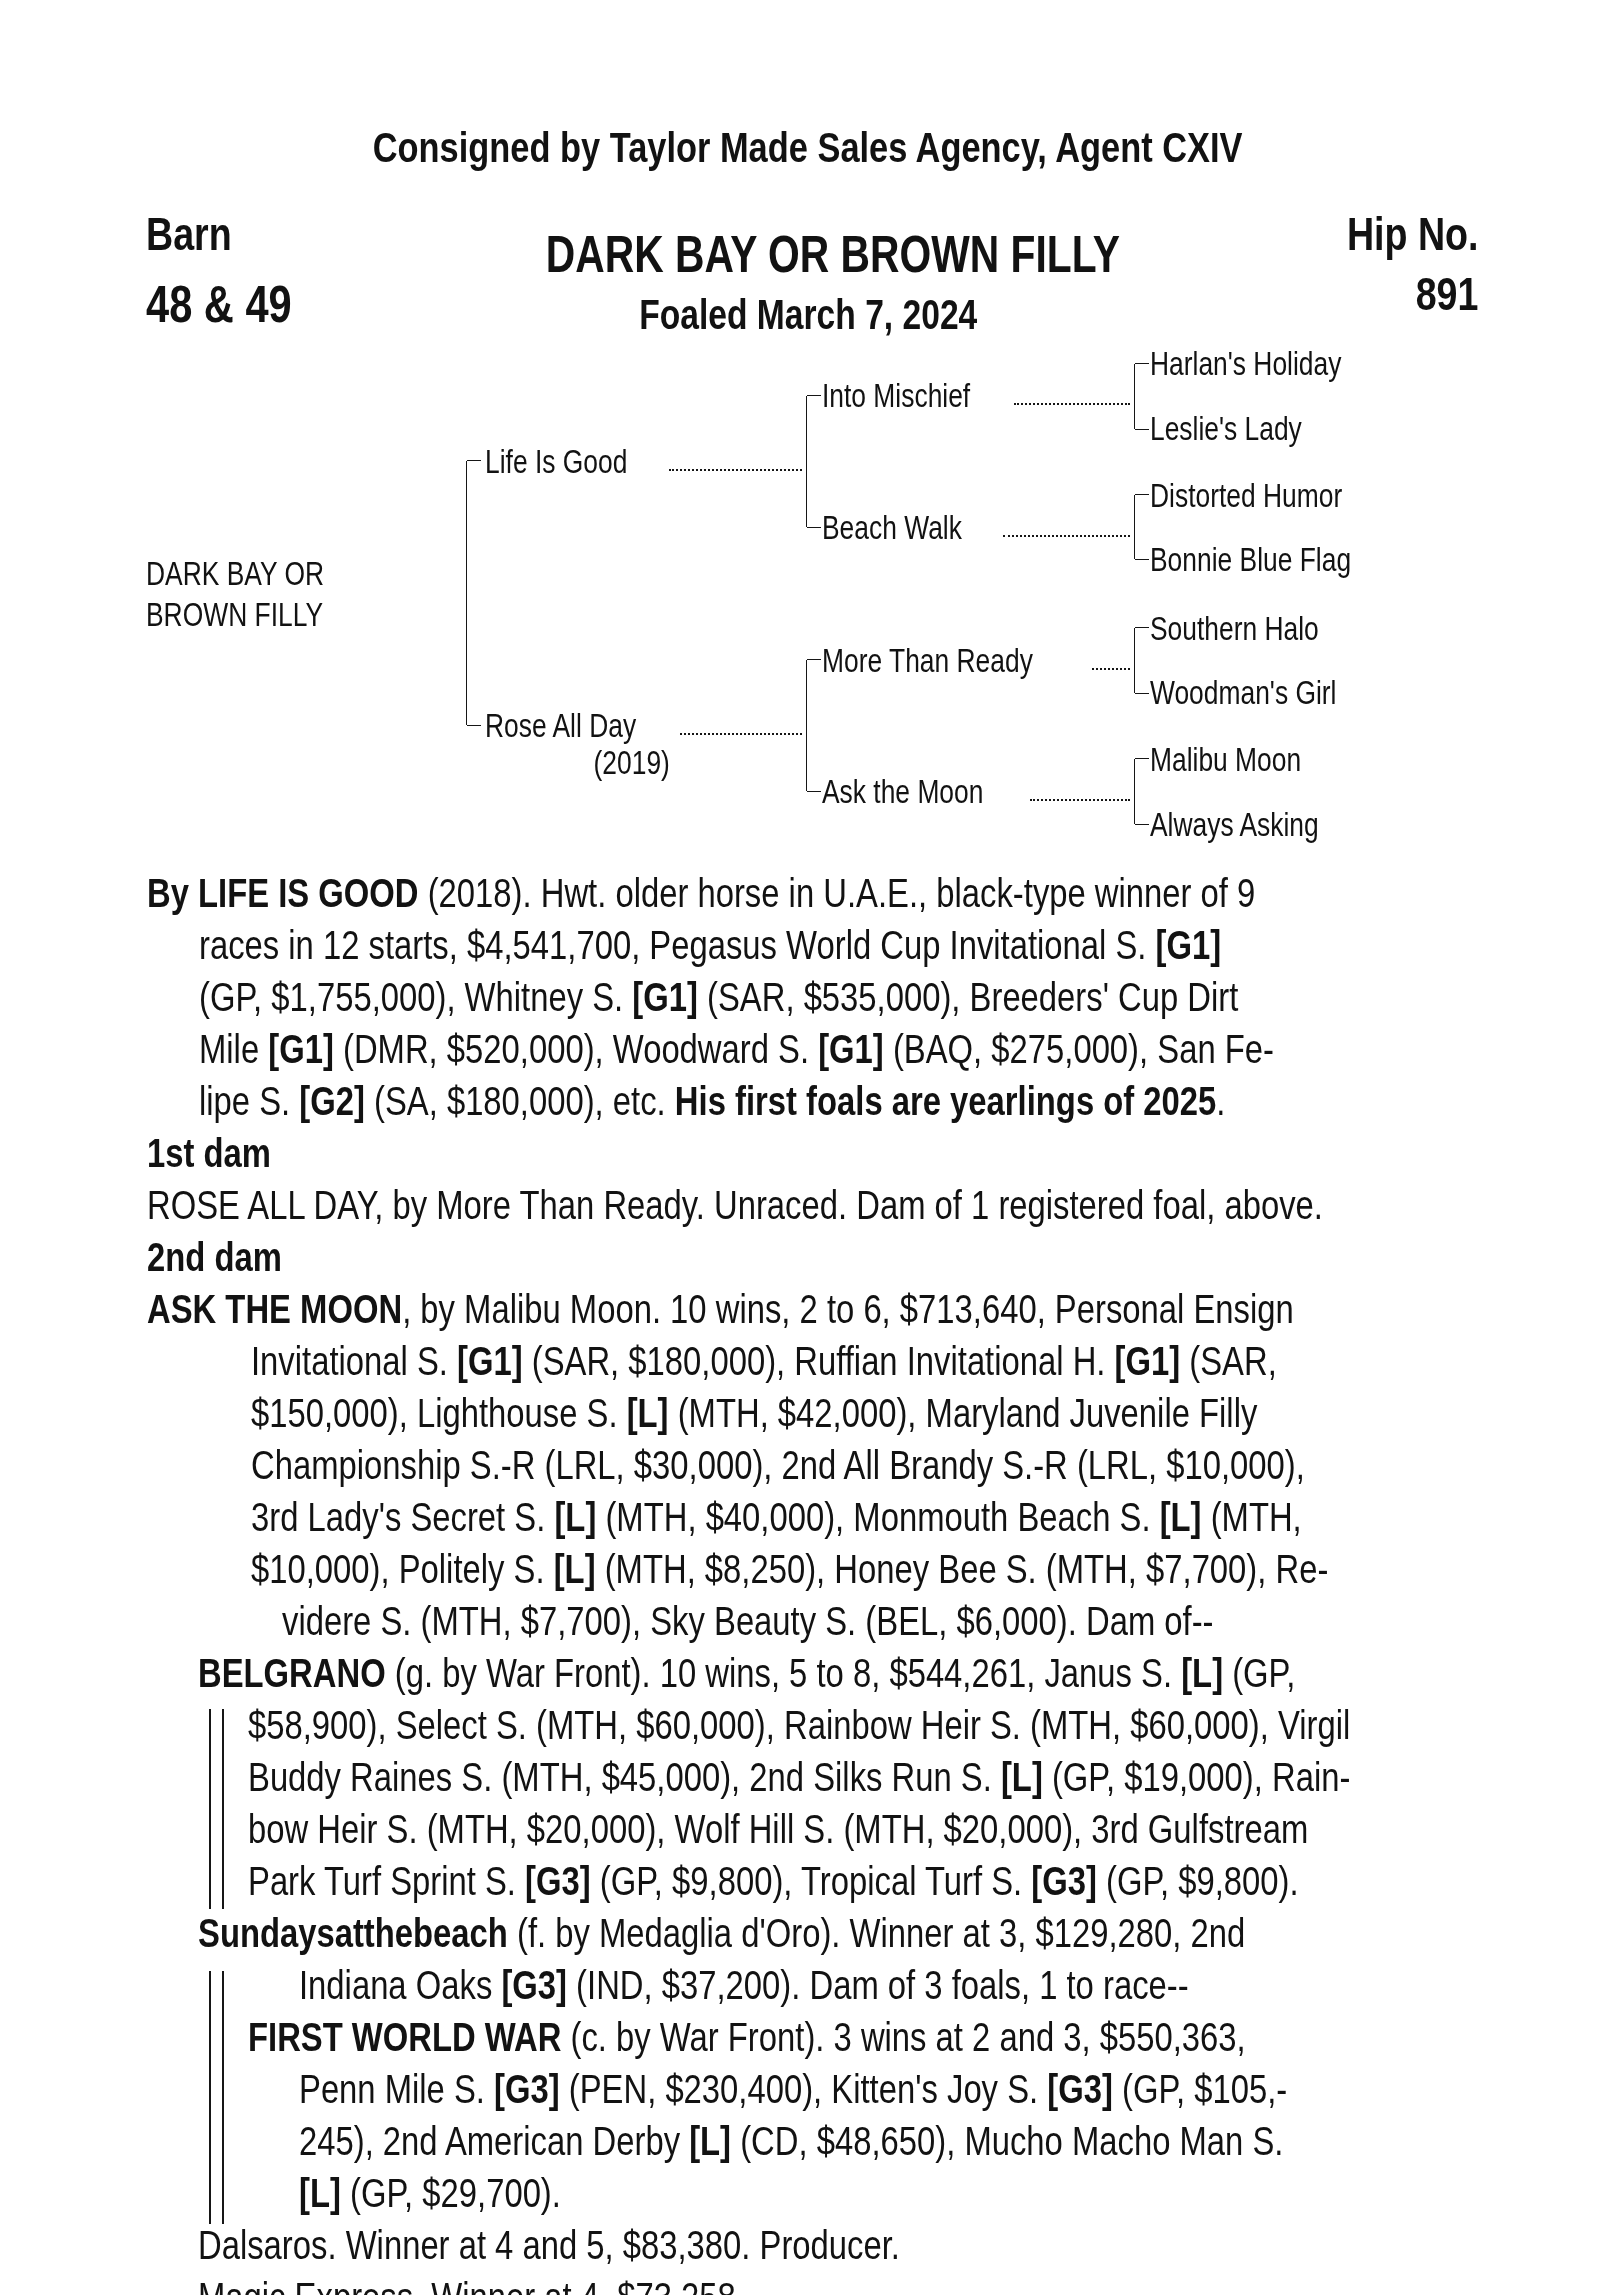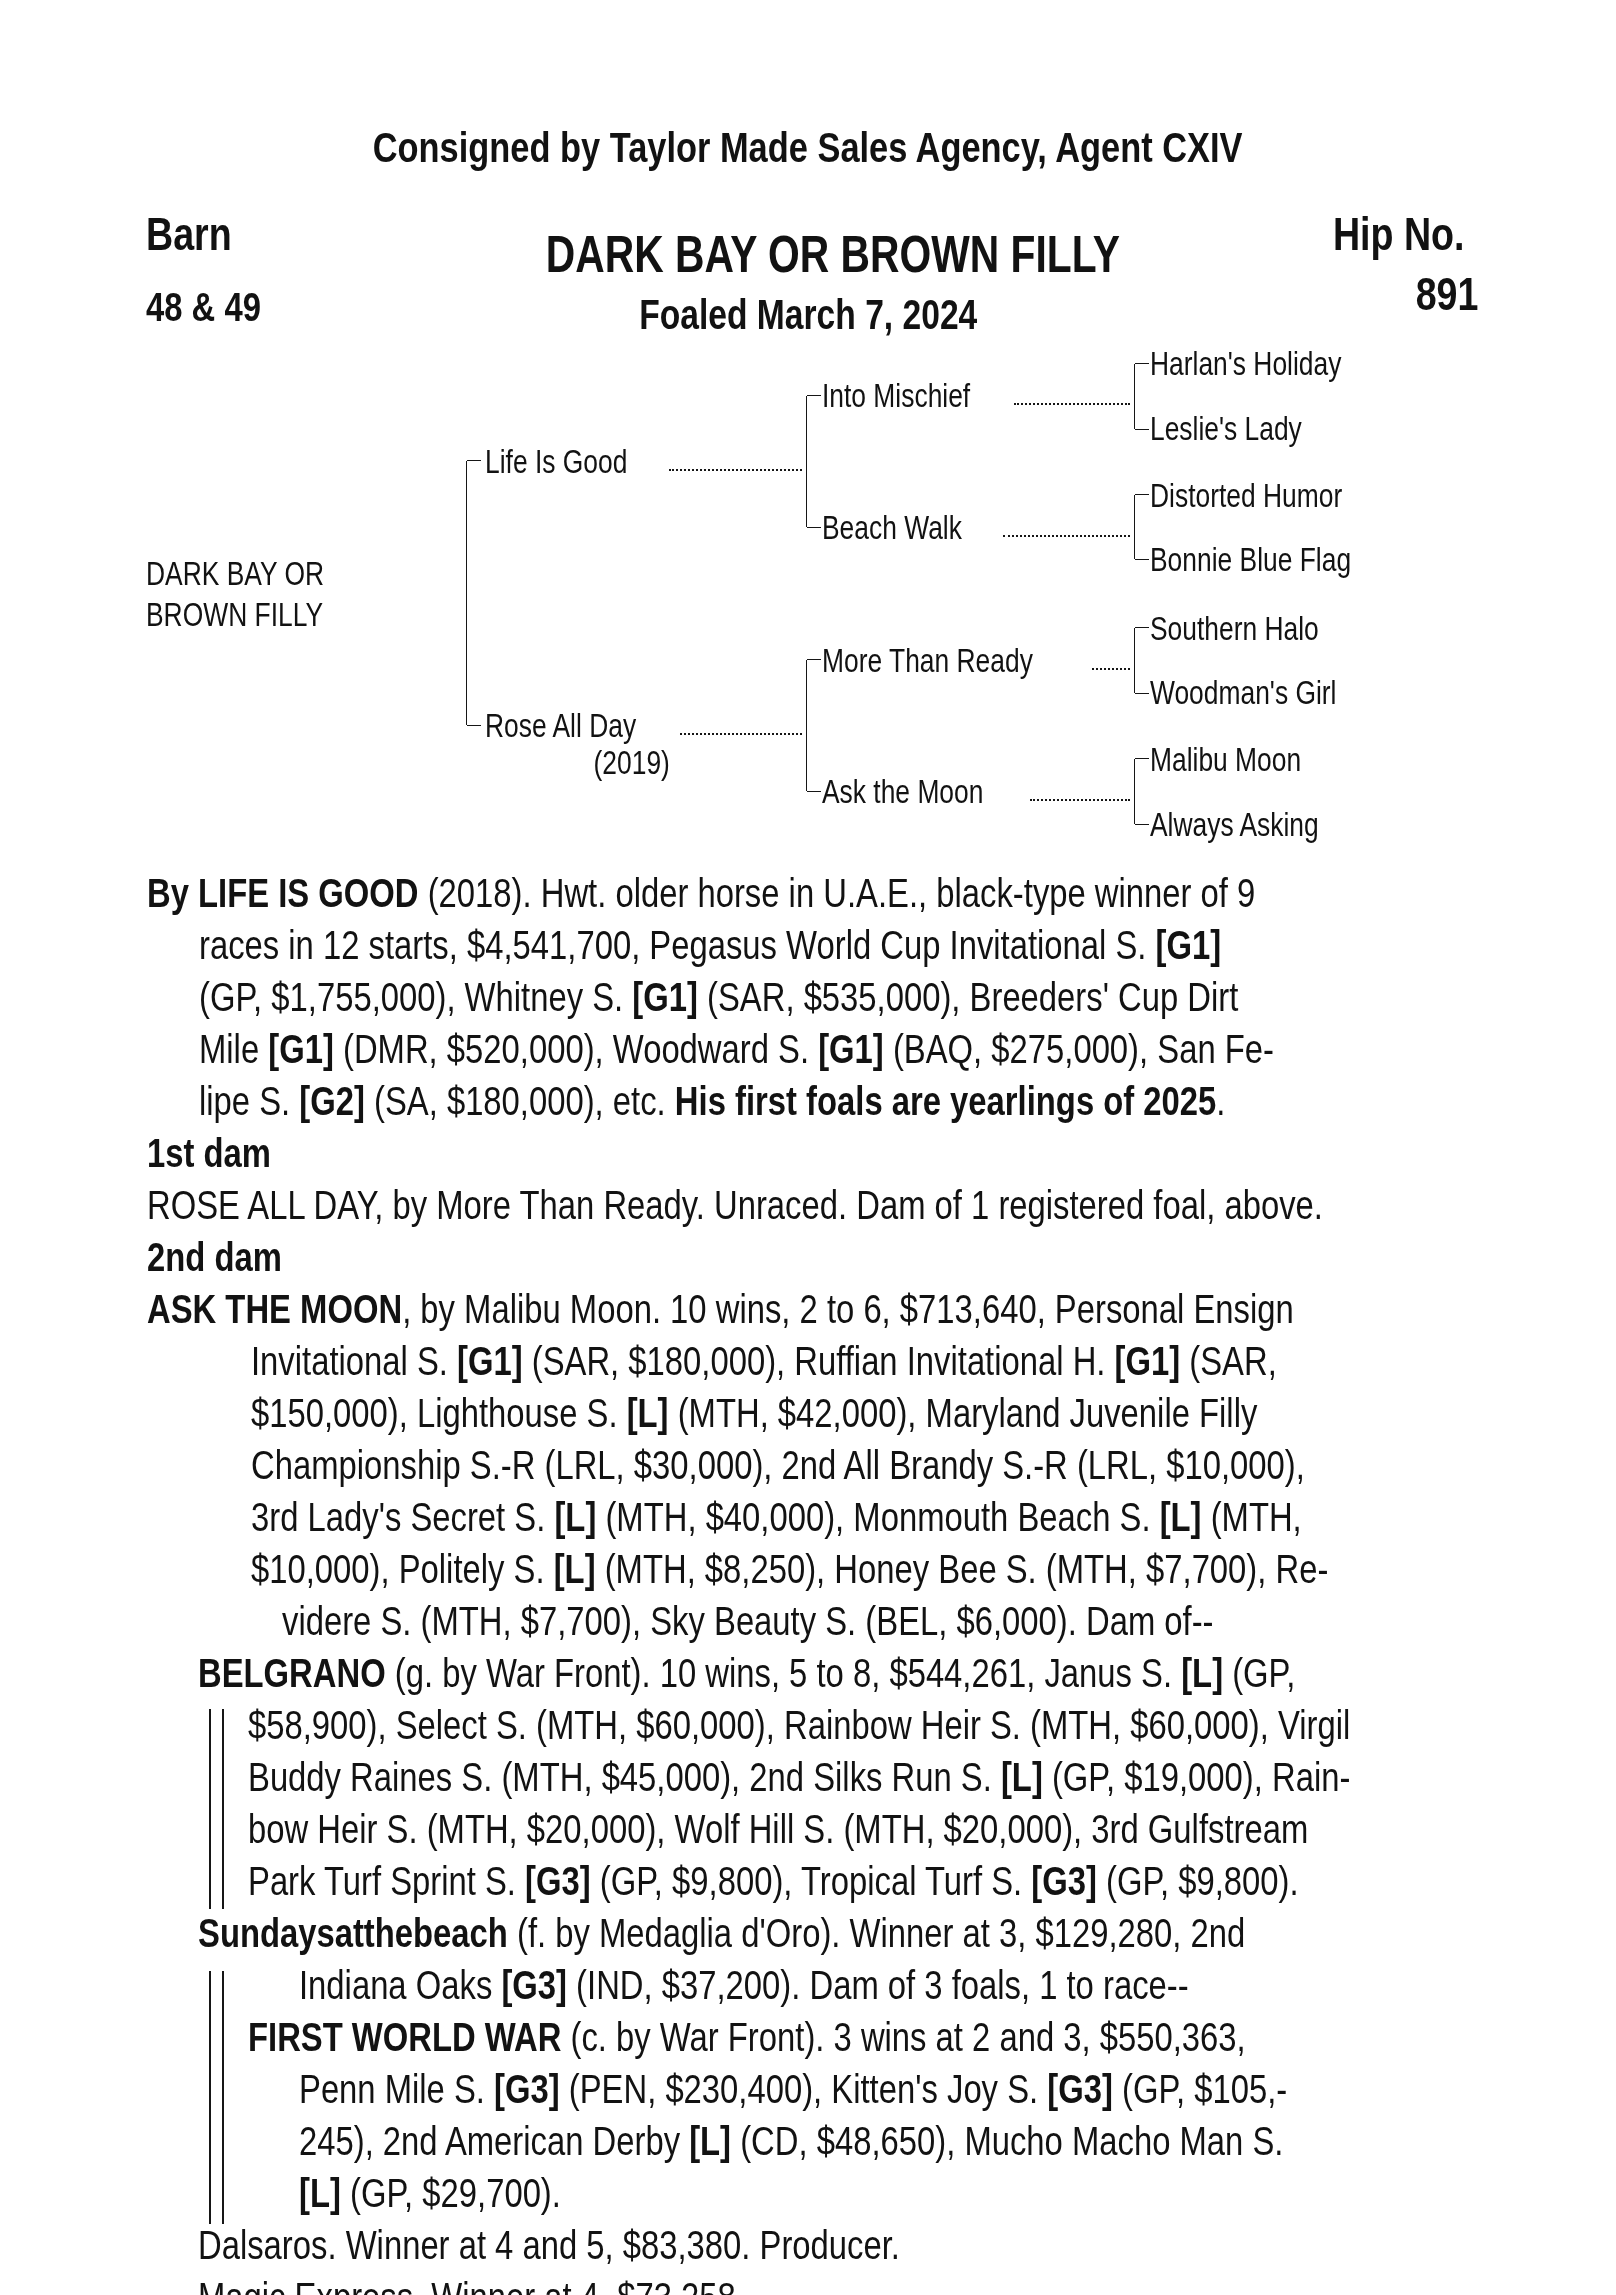--- a/index.html
+++ b/index.html
@@ -5,22 +5,22 @@
   html,body{margin:0;padding:0;background:#e8e8e8;}
   .page{position:relative;width:1616px;height:3227px;background:#ffffff;color:#121212;
         font-family:"Liberation Sans","DejaVu Sans",sans-serif;overflow:hidden;}
   
   .cnd{display:inline-block;transform:scaleX(.8);transform-origin:0 60%;white-space:nowrap;}
   .cnd.c{transform-origin:50% 60%;}
   .cnd.r{transform-origin:100% 60%;}
   .hdr{position:absolute;font-weight:700;}
   #consign{top:123px;left:0;width:100%;text-align:center;font-size:43px;}
   #barnL{top:206px;left:146px;font-size:47px;}
-  #barnV{top:284px;left:146px;font-size:41px;}
-  #hipL{top:206px;right:152px;font-size:47px;text-align:right;}
+  #barnV{top:274px;left:146px;font-size:52px;}
+  #hipL{top:206px;right:138px;font-size:47px;text-align:right;}
   #hipV{top:266px;right:138px;font-size:47px;text-align:right;}
   #title{top:225px;left:0;width:100%;text-align:center;font-size:51px;margin-left:25px;}
   #foaled{top:291px;left:0;width:100%;text-align:center;font-size:42px;}
   
   .ped{position:absolute;left:0;top:0;width:1616px;height:872px;font-size:33px;}
   .pnode{position:absolute;display:flex;align-items:flex-end;height:37px;line-height:37px;}
   .pnode .leader{flex:1 1 auto;border-bottom:2.3px dotted #161616;margin:0 3.7px 9.2px 6.4px;}
   .pnode.yr{justify-content:center;}
   .brk{position:absolute;border-left:1.8px solid #161616;}
   .brk::before,.brk::after{content:"";position:absolute;left:0;width:13.8px;border-top:1.8px solid #161616;}

